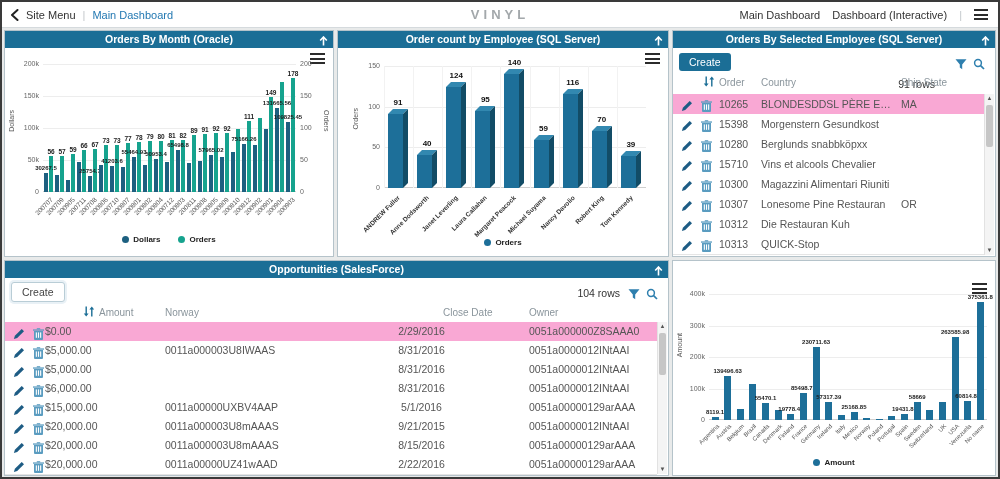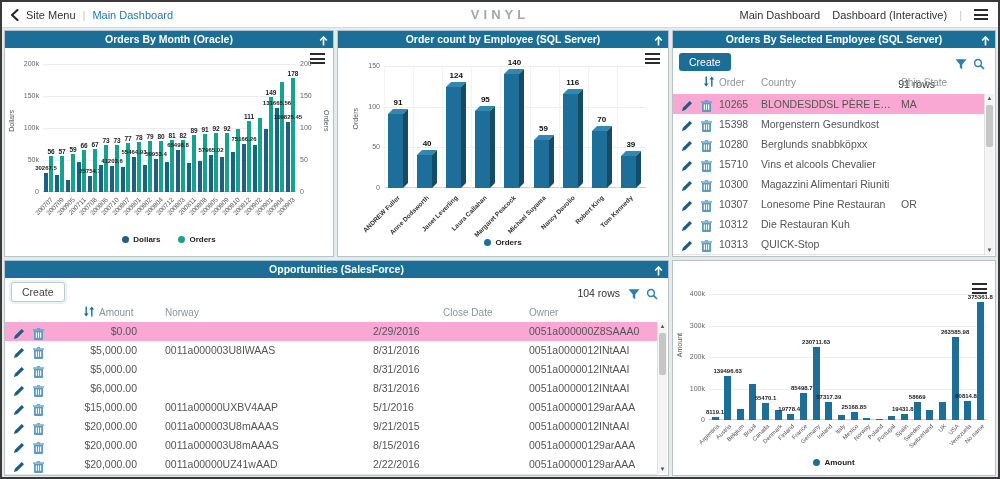--- a/index.html
+++ b/index.html
@@ -79,22 +79,22 @@
   .sorti{position:absolute;top:1px;width:12px;height:11px;}
   .rowsbox{position:absolute;left:0;top:46px;right:0;bottom:0;}
   .trow{position:absolute;left:0;right:11px;border-bottom:1px solid #e5e5e5;background:#fff;cursor:pointer;}
   .trow.hl{background:#f9a8d4;}
   .cell{position:absolute;top:0;font-size:10.5px;color:#555;white-space:nowrap;}
   .t1row{height:20px;} .t1row .cell{line-height:20px;}
   .t2row{height:19px;} .t2row .cell{line-height:19px;}
   .ic{position:absolute;width:12px;height:12px;cursor:pointer;}
   .ic-edit{left:8px;} .ic-del{left:28px;}
   .c-t1-order{left:46px;} .c-t1-cust{left:88px;width:132px;overflow:hidden;text-overflow:ellipsis;} .c-t1-ship{left:228px;}
-  .c-t2-amt{left:40px;width:92px;text-align:right;} .c-t2-acct{left:160px;}
-  .c-t2-date{left:368px;width:97px;text-align:left;} .c-t2-owner{left:524px;}
+  .c-t2-amt{left:40px;width:92px;text-align:left;} .c-t2-acct{left:160px;}
+  .c-t2-date{left:368px;width:97px;text-align:center;} .c-t2-owner{left:524px;}
   .vscroll{position:absolute;right:1px;width:9px;background:#f4f4f4;border-left:1px solid #e2e2e2;}
   .sarr{position:absolute;left:0;right:0;height:9px;font-size:6px;color:#555;text-align:center;line-height:9px;cursor:pointer;}
   .sarr.up{top:0;} .sarr.dn{bottom:0;}
   .sthumb{position:absolute;left:1px;right:1px;top:11px;height:42px;background:#c6c6c6;border-radius:2px;cursor:pointer;}
 </style>
 </head>
 <body>
 
 <div class="wrap">
 

